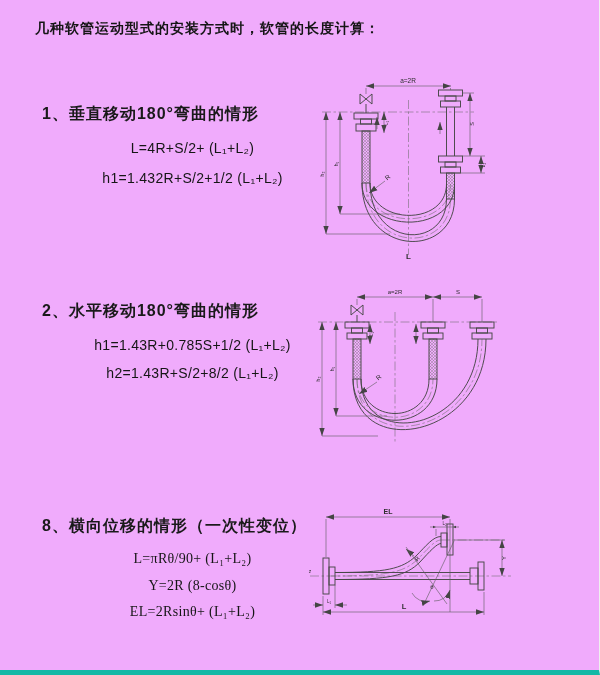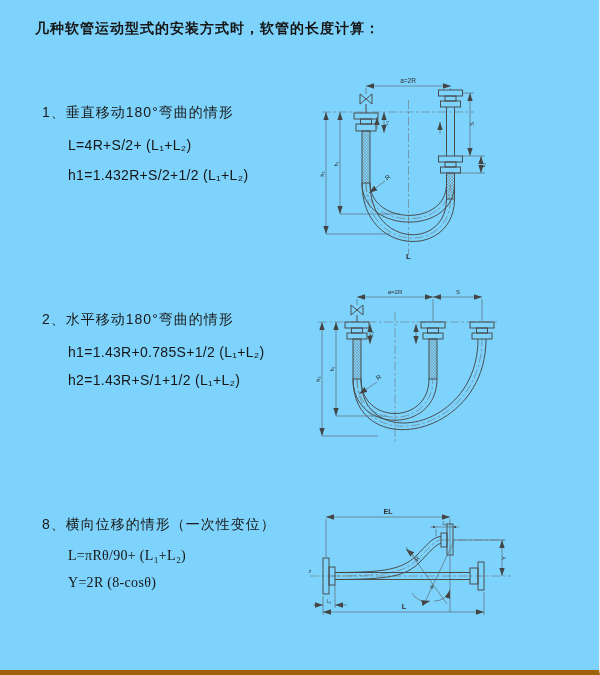--- a/index.html
+++ b/index.html
@@ -2,39 +2,39 @@
 <html><head>
 <meta charset="utf-8">
 <style>
   html,body{margin:0;padding:0;}
   body{
     width:600px;height:675px;position:relative;background:#fdfdfd;
     font-family:"Liberation Sans","DejaVu Sans",sans-serif;color:#1f1f1f;
     overflow:hidden;
   }
   .page{
-    position:absolute;inset:0;background:#7dd3fc;
-    border-bottom:5px solid #a16207;border-right:1px solid #efefef;
+    position:absolute;inset:0;background:#f0abfc;
+    border-bottom:5px solid #14b8a6;border-right:1px solid #efefef;
   }
   .title{
     position:absolute;left:35px;top:20px;margin:0;
     font-size:14px;font-weight:bold;letter-spacing:1px;color:#161616;
   }
   .sec-text{position:absolute;width:275px;}
   .sec-heading{
-    margin:0;font-size:14px;font-weight:normal;letter-spacing:1px;color:#1a1a1a;
-  }
-  .formulas{margin-top:9px;margin-left:26px;}
+    margin:0;font-size:16px;font-weight:bold;letter-spacing:1px;color:#1a1a1a;
+  }
+  .formulas{margin-top:9px;margin-left:26px;text-align:center;}
   .formula{
     margin:0;font-size:14px;letter-spacing:0.3px;white-space:pre;color:#161616;
     font-weight:500;
   }
   #sec1-text{left:42px;top:104px;}
   #sec1-text .formula{line-height:29.5px;}
-  #sec2-text{left:42px;top:301px;margin-top:10px;}
+  #sec2-text{left:42px;top:301px;}
   #sec2-text .formula{line-height:28px;}
   #sec3-text{left:42px;top:516px;}
   #sec3-text .formula{line-height:26.5px;font-family:Liberation Serif, serif;}
   .diagram{position:absolute;}
   #diag1{left:314px;top:72px;width:285px;height:190px;}
   #diag2{left:312px;top:284px;width:288px;height:170px;}
   #diag3{left:306px;top:503px;width:292px;height:140px;}
   svg .outline{stroke:#474747;stroke-width:0.95;fill:none;}
   svg .thin{stroke:#5a5a5a;stroke-width:0.6;fill:none;}
   svg .cl{stroke:#6a6a6a;stroke-width:0.55;fill:none;stroke-dasharray:9 2.5 2.5 2.5;}
@@ -135,21 +135,21 @@
     <text transform="rotate(-90 9.5 102)" x="9.5" y="102" font-size="5" text-anchor="middle">h₂</text>
     <text transform="rotate(-40 75 107)" x="75" y="107" font-size="6.5" text-anchor="middle">R</text>
     <text x="94.5" y="187" font-size="8" font-weight="600" text-anchor="middle">L</text>
   </svg>
   </div>
 
   <div class="sec-text" id="sec2-text">
     <h2 class="sec-heading">2、水平移动180°弯曲的情形</h2>
     <div class="formulas">
       <p class="formula">h1=1.43R+0.785S+1/2 (L₁+L₂)</p>
-      <p class="formula">h2=1.43R+S/1+1/2 (L₁+L₂)</p>
+      <p class="formula">h2=1.43R+S/2+8/2 (L₁+L₂)</p>
     </div>
   </div>
 
   <div class="diagram" id="diag2">
   <svg width="288" height="170" viewBox="0 0 288 170">
     <defs>
       <pattern id="hatch2" width="3" height="3" patternUnits="userSpaceOnUse">
         <path d="M0,3 L3,0 M0,0 L3,3" stroke="#777" stroke-width="0.4"></path>
       </pattern>
       <marker id="ar2" viewBox="0 0 8 6" refX="7.5" refY="3" markerWidth="9" markerHeight="7" markerUnits="userSpaceOnUse" orient="auto-start-reverse">
@@ -217,20 +217,21 @@
     <text transform="rotate(-90 7.5 95)" x="7.5" y="95" font-size="5" text-anchor="middle">h₂</text>
     <text transform="rotate(-40 68 95)" x="68" y="95" font-size="6.5" text-anchor="middle">R</text>
   </svg>
   </div>
 
   <div class="sec-text" id="sec3-text">
     <h2 class="sec-heading">8、横向位移的情形（一次性变位）</h2>
     <div class="formulas">
       <p class="formula">L=πRθ/90+ (L₁+L₂)</p>
       <p class="formula">Y=2R (8-cosθ)</p>
+      <p class="formula">EL=2Rsinθ+ (L₁+L₂)</p>
     </div>
   </div>
 
   <div class="diagram" id="diag3">
   <svg width="292" height="140" viewBox="0 0 292 140">
     <defs>
       <marker id="ar3" viewBox="0 0 8 6" refX="7.5" refY="3" markerWidth="9" markerHeight="7" markerUnits="userSpaceOnUse" orient="auto-start-reverse">
         <path d="M0,0.5 L7.5,3 L0,5.5 Z" fill="#444"></path>
       </marker>
     </defs>

